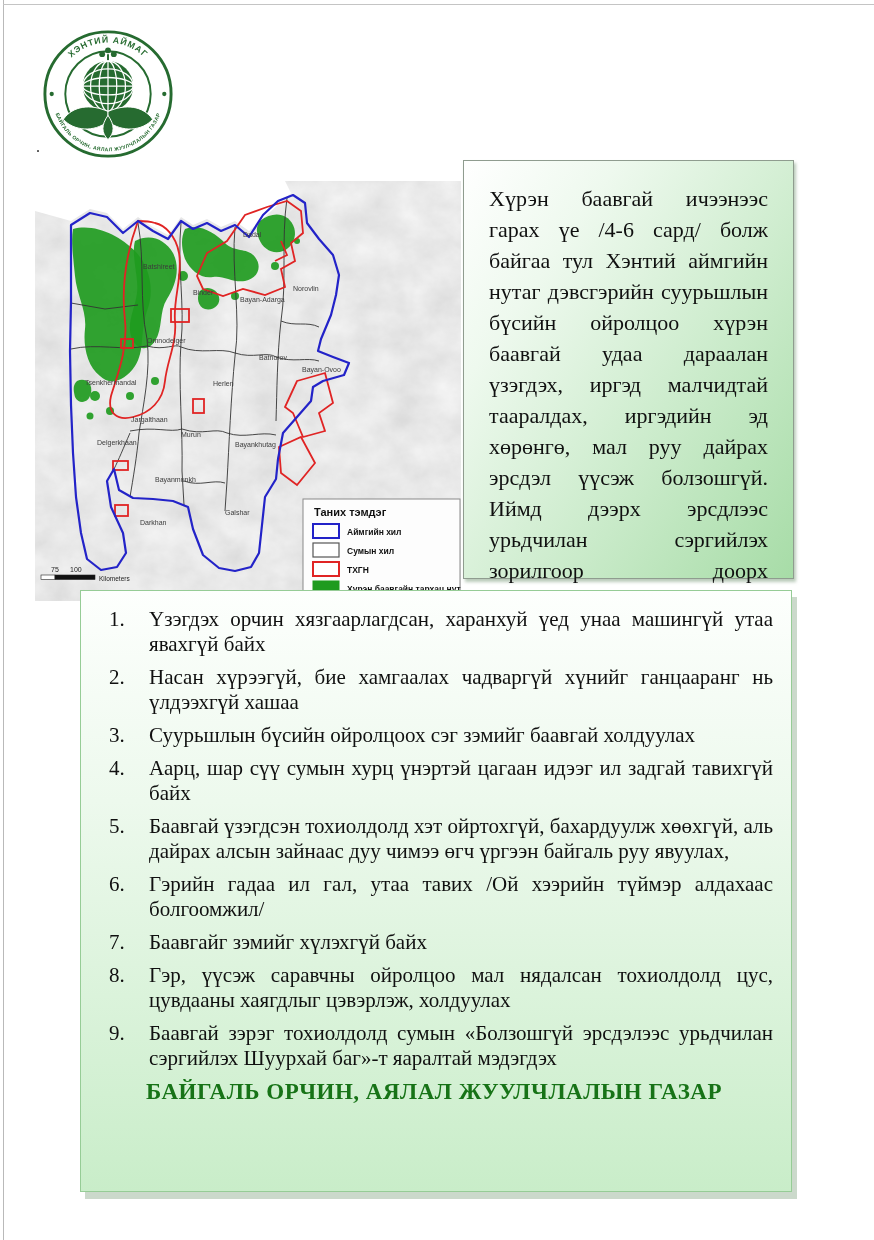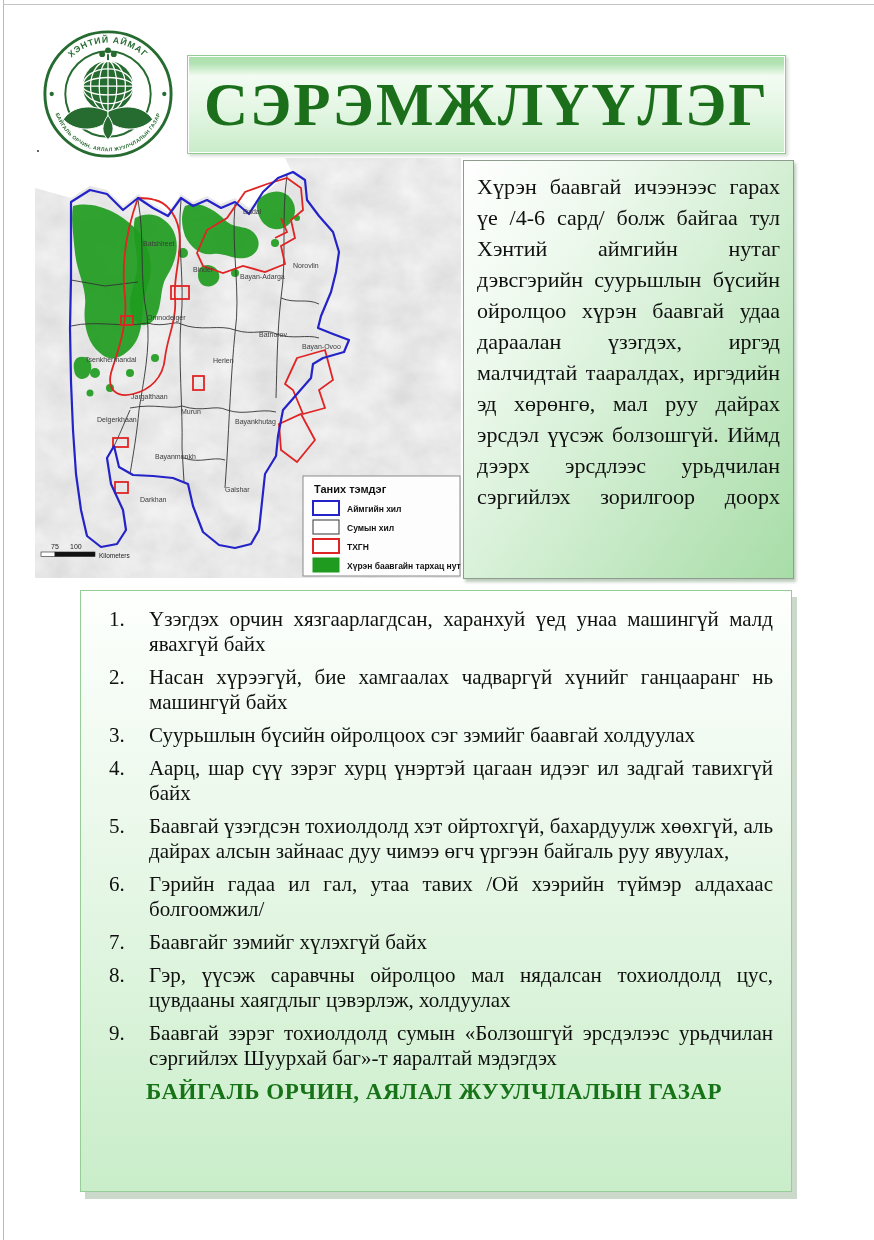--- a/index.html
+++ b/index.html
@@ -12,30 +12,30 @@
   .logo{position:absolute;left:40px;top:28px;width:136px;height:132px;}
   .stray-mark{position:absolute;left:36px;top:138px;font-size:16px;color:#333;}
   .banner{position:absolute;left:187px;top:55px;width:597px;height:97px;
           border:1px solid #93cc93;
           background:linear-gradient(180deg,#a9dfa9 0px,#b4e3b4 8px,#f3fcf3 20px,#e4f6e4 55%,#c9ecc9 100%);
           box-shadow:2px 2px 3px rgba(150,170,150,.45), inset 0 0 0 1px #ffffff;
           display:flex;align-items:center;justify-content:center;}
   .banner h1{margin:0;font-size:61px;font-weight:bold;letter-spacing:2px;color:#1b6f1b;line-height:1;}
 
   
-  .map-wrap{position:absolute;left:35px;top:158px;width:500px;height:420px;}
+  .map-wrap{position:absolute;left:35px;top:181px;width:500px;height:420px;}
   .map-wrap svg{display:block;}
 
   
   .intro-box{position:absolute;left:463px;top:160px;width:331px;height:419px;box-sizing:border-box;
              border:1px solid #8f9c8f;
              background:linear-gradient(125deg,#ffffff 0%,#eef9ee 25%,#cdeccd 60%,#a7dca7 100%);
              box-shadow:2px 3px 3px rgba(130,160,130,.55);
              padding:10px 13px;}
-  .intro-box p{margin:0;font-size:22px;line-height:31px;color:#101010;
+  .intro-box p{margin:12px;font-size:22px;line-height:31px;color:#101010;
                text-align:justify;text-align-last:justify;}
 
   
   .list-box{position:absolute;left:80px;top:590px;width:712px;height:602px;box-sizing:border-box;
             border:1px solid #96cc96;
             background:linear-gradient(180deg,#fdfffd 0%,#edf9ed 35%,#c9edc9 100%);
             box-shadow:5px 7px 0 rgba(160,185,160,.55);
             padding:16px 18px 0 14px;}
   .warn-list{margin:0;padding:0;list-style:none;}
   .warn-list li{display:flex;margin:0 0 8px 0;font-size:21px;line-height:25px;color:#101010;}
@@ -90,23 +90,20 @@
         <line x1="44" y1="60" x2="96" y2="60"></line>
         <line x1="70" y1="34" x2="70" y2="86"></line>
       </g>
       <path d="M 70,86 C 52,78 34,80 24,94 C 34,106 56,108 70,96 Z" fill="#266b30" stroke="#ffffff" stroke-width="1"></path>
       <path d="M 70,86 C 88,78 106,80 116,94 C 106,106 84,108 70,96 Z" fill="#266b30" stroke="#ffffff" stroke-width="1"></path>
       <path d="M 70,90 C 63,100 63,108 70,115 C 77,108 77,100 70,90 Z" fill="#266b30" stroke="#ffffff" stroke-width="1"></path>
     </g>
   </svg>
   <div class="stray-mark">.</div>
 
-  <div class="banner">
-    <h1>СЭРЭМЖЛҮҮЛЭГ</h1>
-  </div>
 
   <div class="map-wrap">
     <svg width="426" height="420" viewBox="0 0 426 420">
       <defs>
         <filter id="relief" x="0" y="0" width="100%" height="100%">
           <feTurbulence type="fractalNoise" baseFrequency="0.028 0.035" numOctaves="5" seed="7"></feTurbulence>
           <feColorMatrix type="saturate" values="0"></feColorMatrix>
           <feComponentTransfer>
             <feFuncR type="linear" slope="0.30" intercept="0.66"></feFuncR>
             <feFuncG type="linear" slope="0.30" intercept="0.66"></feFuncG>
@@ -215,33 +212,33 @@
   </div>
 
   <div class="intro-box">
     <p>Хүрэн баавгай ичээнээс гарах үе /4-6 сард/ болж байгаа тул Хэнтий аймгийн нутаг дэвсгэрийн суурьшлын бүсийн ойролцоо хүрэн баавгай удаа дараалан үзэгдэх, иргэд малчидтай тааралдах, иргэдийн эд хөрөнгө, мал руу дайрах эрсдэл үүсэж болзошгүй. Иймд дээрх эрсдлээс урьдчилан сэргийлэх зорилгоор доорх</p>
   </div>
 
   <div class="list-box">
     <ol class="warn-list">
       <li>
           <span class="num">1.</span>
-          <span class="txt">Үзэгдэх орчин хязгаарлагдсан, харанхуй үед унаа машингүй малд явахгүй байх</span>
+          <span class="txt">Үзэгдэх орчин хязгаарлагдсан, харанхуй үед унаа машингүй утаа явахгүй байх</span>
         </li>
       <li>
           <span class="num">2.</span>
-          <span class="txt">Насан хүрээгүй, бие хамгаалах чадваргүй хүнийг ганцааранг нь машингүй байх</span>
+          <span class="txt">Насан хүрээгүй, бие хамгаалах чадваргүй хүнийг ганцааранг нь үлдээхгүй хашаа</span>
         </li>
       <li>
           <span class="num">3.</span>
           <span class="txt">Суурьшлын бүсийн ойролцоох сэг зэмийг баавгай холдуулах</span>
         </li>
       <li>
           <span class="num">4.</span>
-          <span class="txt">Аарц, шар сүү зэрэг хурц үнэртэй цагаан идээг ил задгай тавихгүй байх</span>
+          <span class="txt">Аарц, шар сүү сумын хурц үнэртэй цагаан идээг ил задгай тавихгүй байх</span>
         </li>
       <li>
           <span class="num">5.</span>
           <span class="txt">Баавгай үзэгдсэн тохиолдолд хэт ойртохгүй, бахардуулж хөөхгүй, аль дайрах алсын зайнаас дуу чимээ өгч үргээн байгаль руу явуулах,</span>
         </li>
       <li>
           <span class="num">6.</span>
           <span class="txt">Гэрийн гадаа ил гал, утаа тавих /Ой хээрийн түймэр алдахаас болгоомжил/</span>
         </li>
       <li>

